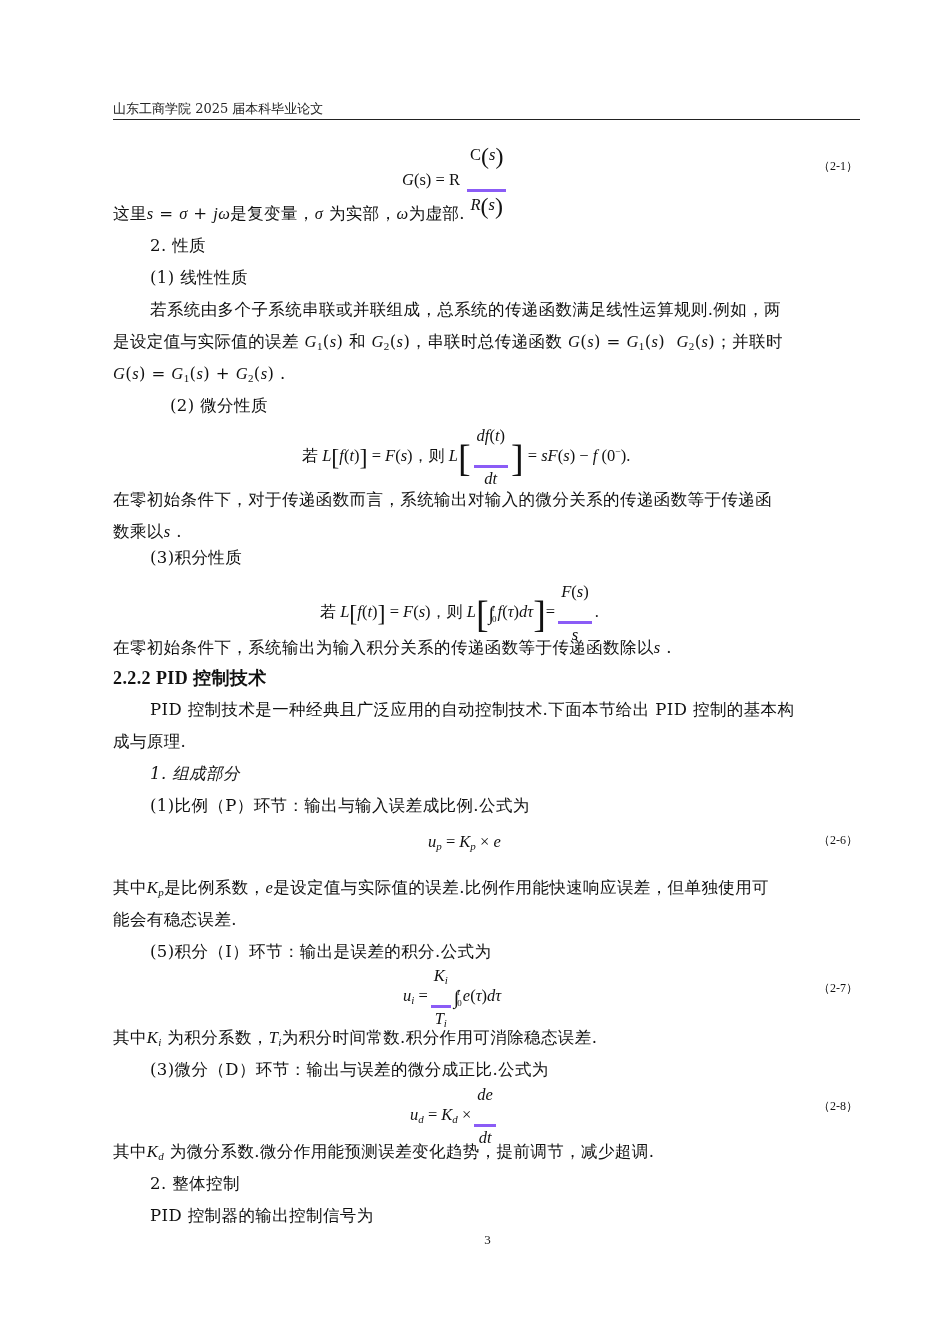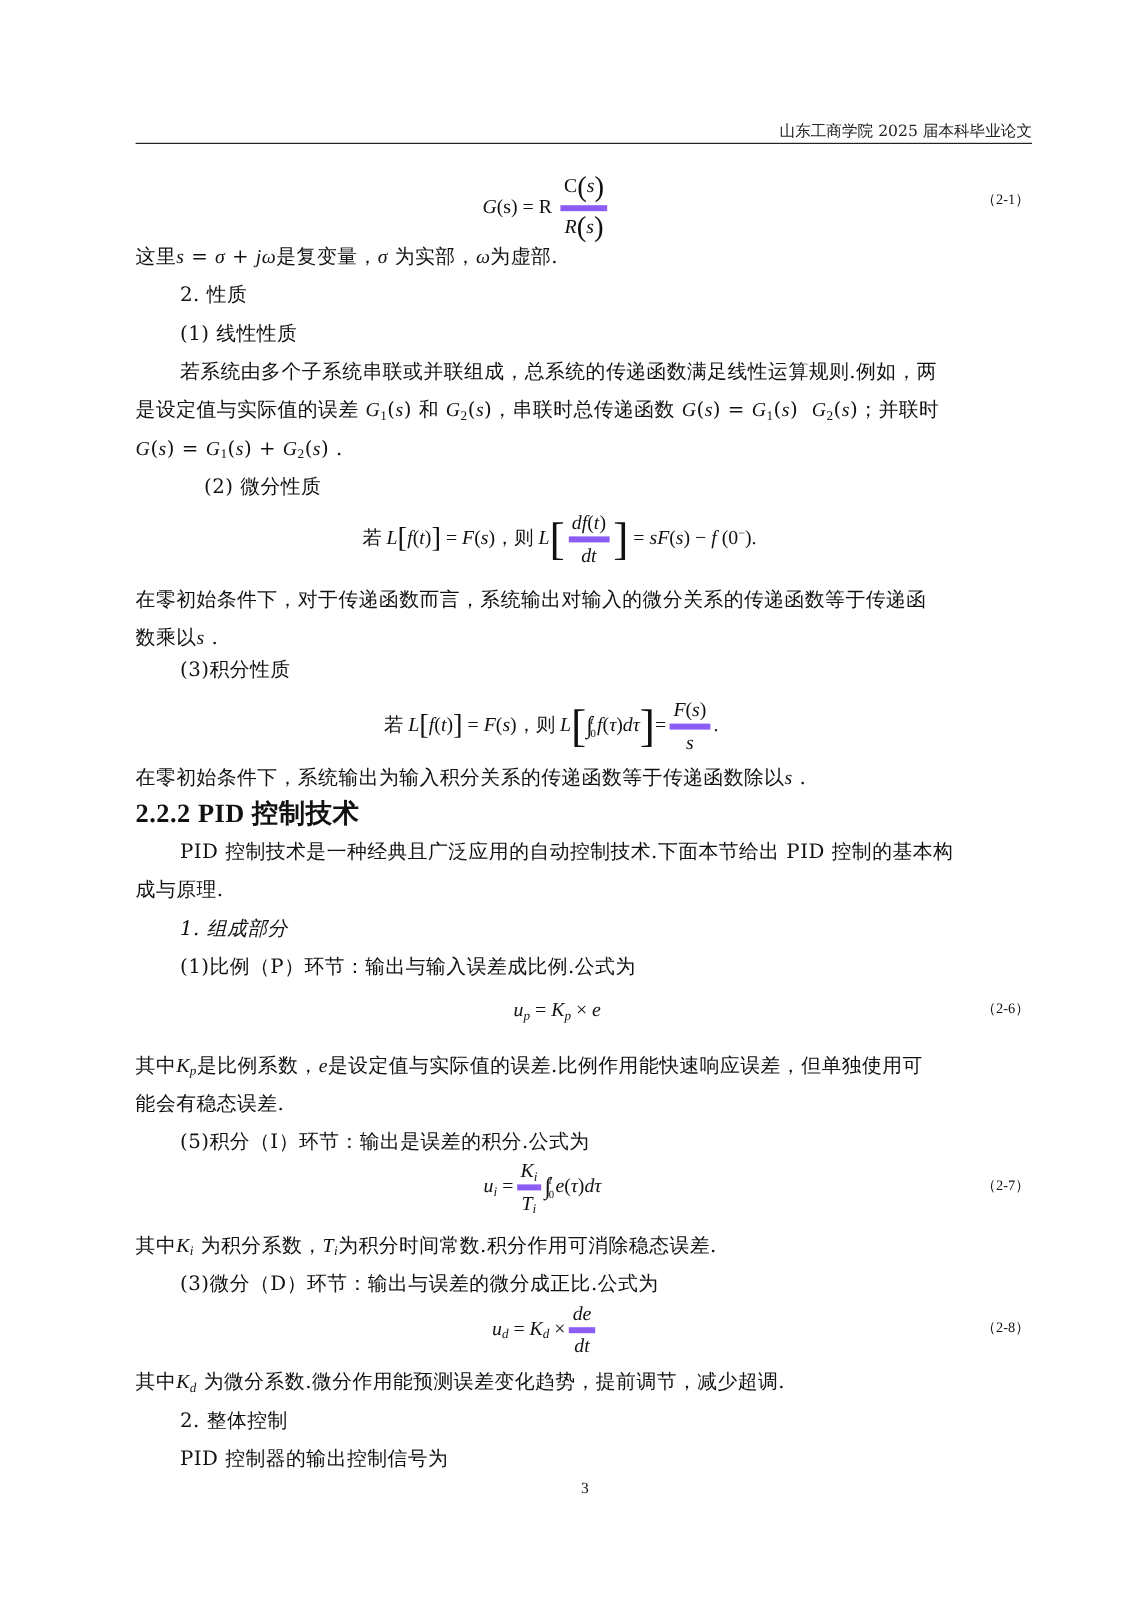--- a/index.html
+++ b/index.html
@@ -1,33 +1,33 @@
 <!DOCTYPE html>
 <html><head>
 <meta charset="utf-8">
 <style>
   html, body { margin: 0; padding: 0; background: #ffffff; }
   body { width: 950px; height: 1344px; position: relative; overflow: hidden;
          font-family: "DejaVu Serif", "Liberation Serif", serif; color: #111; }
   .page { position: absolute; left: 0; top: 0; width: 950px; height: 1344px; }
-  .header { position: absolute; left: 113px; width: 747px; top: 100px; text-align: right;
+  .header { position: absolute; left: 113px; width: 747px; top: 100px; text-align: left;
             font-size: 13px; color: #222; }
   .header-rule { position: absolute; left: 113px; width: 747px; top: 119px; height: 0;
                  border-top: 1.6px solid #222; }
   .line { position: absolute; left: 113px; width: 747px; font-size: 16.5px; line-height: 20px;
           white-space: nowrap; letter-spacing: 0.4px; }
   .indent { left: 150px; width: 710px; }
   .eq { position: absolute; font-size: 16.5px; font-family: "Liberation Serif", serif; white-space: nowrap; }
   .eqnum { position: absolute; right: 92px; font-size: 12px; font-family: "Liberation Serif", serif; }
   i, .m { font-family: "Liberation Serif", serif; font-style: italic; }
   .up { font-family: "Liberation Serif", serif; font-style: normal; }
   sub { font-size: 11px; vertical-align: -3px; line-height: 0; }
   sup { font-size: 10px; vertical-align: 6px; line-height: 0; }
   .frac { display: inline-flex; flex-direction: column; align-items: center; vertical-align: middle; margin: 0 3px; }
-  .frac .num { border-bottom: 5px solid #8b5cf6; padding: 0 3px 1px; }
+  .frac .num { border-bottom: 3px solid #8b5cf6; padding: 0 3px 19px; }
   .frac .den { padding: 1px 3px 0; }
   .bold { font-weight: bold; font-family: "Liberation Serif", serif; }
   .big { font-size: 24px; vertical-align: middle; font-style: normal; }
   .bigger { font-size: 38px; vertical-align: middle; font-style: normal; font-weight: 200; }
   .pnum { position: absolute; top: 1232px; left: 0; width: 975px; text-align: center; font-size: 13px;
           font-family: "Liberation Serif", serif; }
   .int { font-size: 20px; font-style: normal; vertical-align: middle; }
   .lim { display: inline-flex; flex-direction: column; font-size: 9px; vertical-align: middle; line-height: 11px; margin-left: -2px; margin-right: 1px; }
 </style>
 </head>
@@ -83,21 +83,21 @@
       </span><i>f</i>(<i>τ</i>)<i>dτ</i><span class="bigger">]</span>=<span class="frac">
         <span class="num"><i>F</i>(<i>s</i>)</span>
         <span class="den"><i>s</i></span>
       </span>.
   </div>
 
   <div class="line" style="top:638px;">
     <span>在零初始条件下，系统输出为输入积分关系的传递函数等于传递函数除以</span><i>s</i> .
   </div>
 
-  <div class="line bold" style="top:668px; font-size:22px;">2.2.2 PID 控制技术</div>
+  <div class="line bold" style="top:668px; font-size:18px;">2.2.2 PID 控制技术</div>
 
   <div class="line indent" style="top:700px;">PID 控制技术是一种经典且广泛应用的自动控制技术.下面本节给出 PID 控制的基本构</div>
   <div class="line" style="top:732px;">成与原理.</div>
   <div class="line indent" style="top:764px;font-style:italic;">1.  组成部分</div>
   <div class="line indent" style="top:796px;">(1)比例（P）环节：输出与输入误差成比例.公式为</div>
 
   <div class="eq" style="left:428px; top:832px;">
     <i>u</i><sub><i>p</i></sub> = <i>K</i><sub><i>p</i></sub> × <i>e</i>
   </div>
   <div class="eqnum" style="top:832px;">（2-6）</div>

